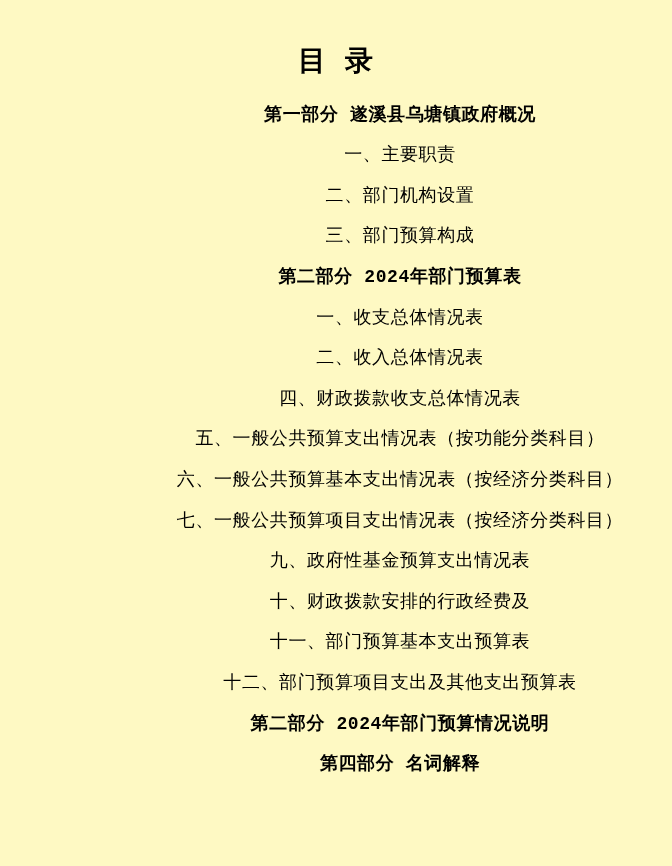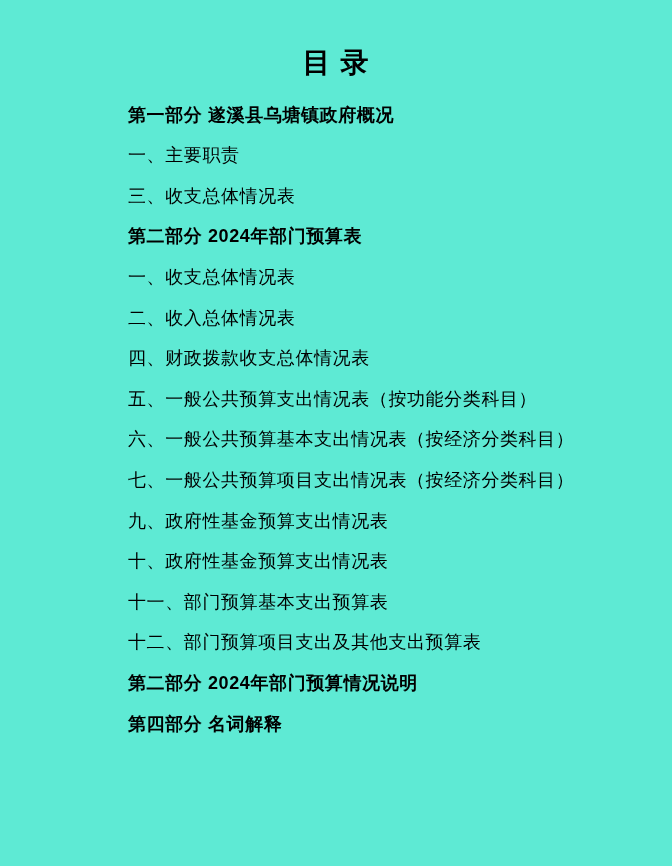--- a/index.html
+++ b/index.html
@@ -4,23 +4,23 @@
 <style>
   html, body {
     margin: 0;
     padding: 0;
     background: #ffffff;
   }
   .page {
     position: relative;
     width: 672px;
     height: 866px;
-    background: #5eead4;
+    background: #fef9c3;
     overflow: hidden;
-    font-family: Liberation Sans, sans-serif;
+    font-family: Liberation Mono, monospace;
     color: #000000;
   }
   .doc-title {
     margin: 0;
     padding-top: 46px;
     font-size: 28px;
     line-height: 33.6px;
     font-weight: 700;
     text-align: center;
     letter-spacing: 1px;
@@ -28,44 +28,46 @@
   }
   .toc {
     margin: 15px 0 0 128px;
   }
   .toc p {
     margin: 0;
     font-size: 18px;
     line-height: 40.6px;
     letter-spacing: 0.6px;
     white-space: nowrap;
+    text-align: center;
   }
   .toc p.heading {
     font-weight: 700;
   }
 </style>
 </head>
 <body>
 
 <div class="page">
 
   <h1 class="doc-title">目 录</h1>
 
   <div class="toc">
     <p class="heading">第一部分 遂溪县乌塘镇政府概况</p>
     <p>一、主要职责</p>
-    <p>三、收支总体情况表</p>
+    <p>二、部门机构设置</p>
+    <p>三、部门预算构成</p>
     <p class="heading">第二部分 2024年部门预算表</p>
     <p>一、收支总体情况表</p>
     <p>二、收入总体情况表</p>
     <p>四、财政拨款收支总体情况表</p>
     <p>五、一般公共预算支出情况表（按功能分类科目）</p>
     <p>六、一般公共预算基本支出情况表（按经济分类科目）</p>
     <p>七、一般公共预算项目支出情况表（按经济分类科目）</p>
     <p>九、政府性基金预算支出情况表</p>
-    <p>十、政府性基金预算支出情况表</p>
+    <p>十、财政拨款安排的行政经费及</p>
     <p>十一、部门预算基本支出预算表</p>
     <p>十二、部门预算项目支出及其他支出预算表</p>
     <p class="heading">第二部分 2024年部门预算情况说明</p>
     <p class="heading">第四部分 名词解释</p>
   </div>
 
 </div>
 
 </body></html>

